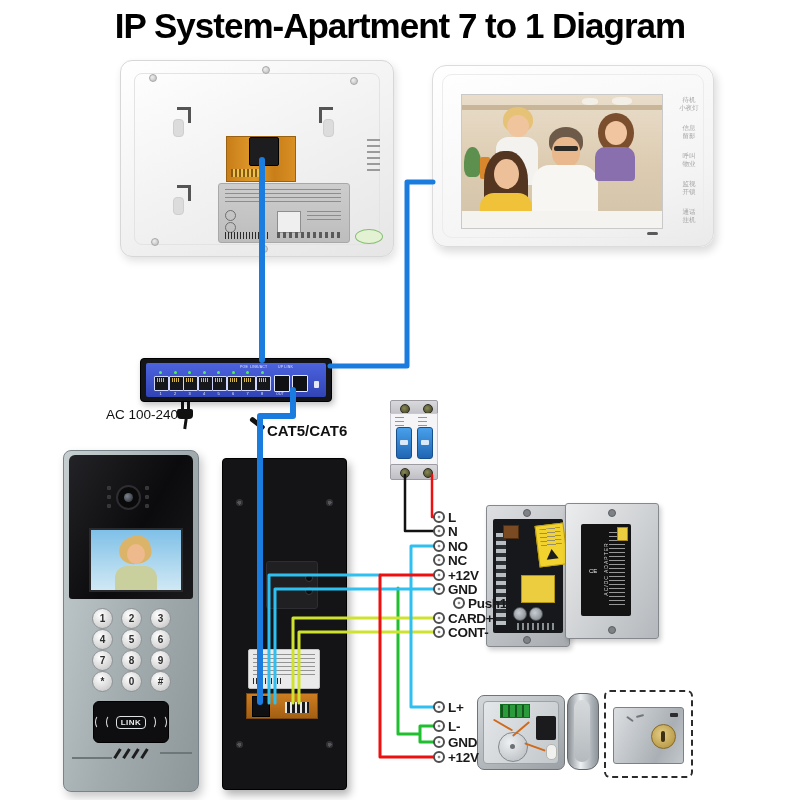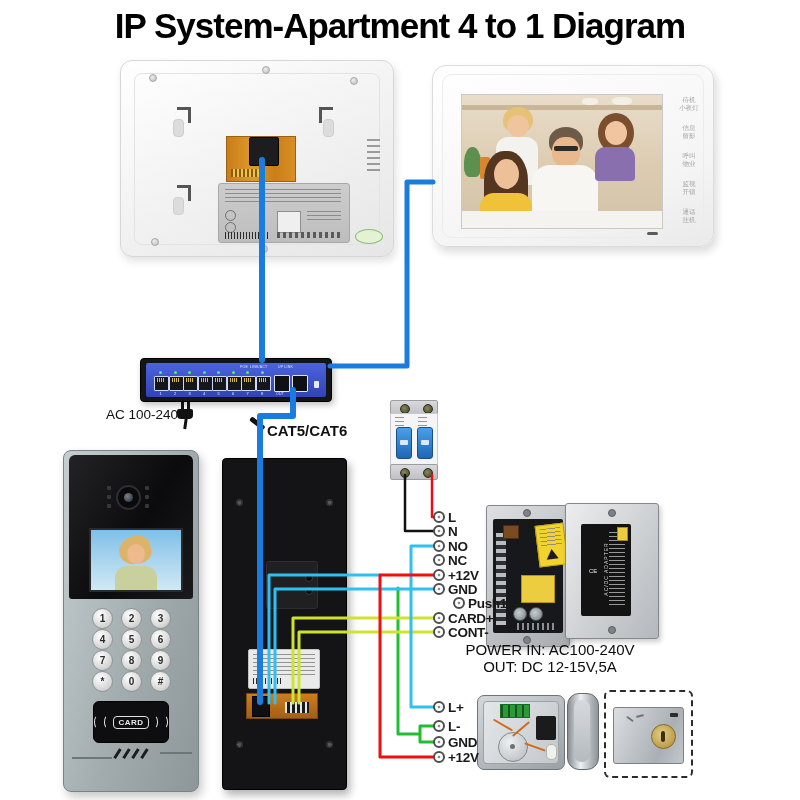--- a/index.html
+++ b/index.html
@@ -167,21 +167,21 @@
   .sb-rj45{left:5px;top:2px;width:16px;height:19px;background:#101012;border:1px solid #000;}
   .sb-conn{left:38px;top:8px;width:24px;height:11px;background:#1a1a1c;
      background-image:repeating-linear-gradient(90deg,#e6e6e6 0 2px,transparent 2px 5px);}
   svg.wires{left:0;top:0;z-index:5;pointer-events:none;}
 </style>
 </head>
 <body>
 
 <div class="stage">
 
-  <div class="abs title">IP System-Apartment 4 to 1 Diagram</div>
+  <div class="abs title">IP System-Apartment 7 to 1 Diagram</div>
 
   <div class="abs mon-back">
     <div class="abs mon-back-inner"></div>
     <div class="abs screw" style="left:28px;top:13px"></div>
     <div class="abs screw" style="left:141px;top:5px"></div>
     <div class="abs screw" style="left:229px;top:16px"></div>
     <div class="abs screw" style="left:30px;top:177px"></div>
     <div class="abs screw" style="left:139px;top:184px"></div>
     <div class="abs hook flip" style="left:56px;top:46px"></div>
     <div class="abs hook-slot" style="left:52px;top:58px"></div>
@@ -336,21 +336,21 @@
     <div class="key" style="left:86px;top:178px">6</div>
     <div class="key" style="left:28px;top:199px">7</div>
     <div class="key" style="left:57px;top:199px">8</div>
     <div class="key" style="left:86px;top:199px">9</div>
     <div class="key" style="left:28px;top:220px">*</div>
     <div class="key" style="left:57px;top:220px">0</div>
     <div class="key" style="left:86px;top:220px">#</div>
     <div class="abs card-panel">
       <div class="wave l" style="margin-right:2px"></div>
       <div class="wave l"></div>
-      <div class="card-box">CARD</div>
+      <div class="card-box">LINK</div>
       <div class="wave r"></div>
       <div class="wave r" style="margin-left:2px"></div>
     </div>
     <div class="st-line" style="left:8px;top:306px;width:40px"></div>
     <div class="st-line" style="left:96px;top:301px;width:32px"></div>
     <div class="slash" style="left:52px;top:297px"></div>
     <div class="slash" style="left:61px;top:297px"></div>
     <div class="slash" style="left:70px;top:297px"></div>
     <div class="slash" style="left:79px;top:297px"></div>
   </div>
@@ -395,24 +395,20 @@
     <div class="abs hole" style="left:42px;top:5px"></div>
     <div class="abs psu-label">
       <div class="psu-label-txt">AC/DC ADAPTER</div>
       <div class="psu-label-bars"></div>
       <div class="psu-ce">CE</div>
       <div class="abs" style="right:3px;top:3px;width:9px;height:12px;background:#eccd3f;border:1px solid #a8891a"></div>
     </div>
     <div class="abs hole" style="left:42px;top:122px"></div>
   </div>
 
-  <div class="abs lbl-power">
-    <div>POWER  IN: AC100-240V</div>
-    <div>OUT: DC 12-15V,5A</div>
-  </div>
 
   <div class="abs lock-open">
     <div class="abs lock-plate">
       <div class="abs lock-term"></div>
       <div class="abs lock-box"></div>
       <div class="abs motor"></div>
       <div class="owire" style="left:8px;top:22px;transform:rotate(30deg)"></div>
       <div class="owire" style="left:26px;top:26px;transform:rotate(-40deg)"></div>
       <div class="owire" style="left:40px;top:44px;transform:rotate(20deg)"></div>
       <div class="abs roller"></div>

